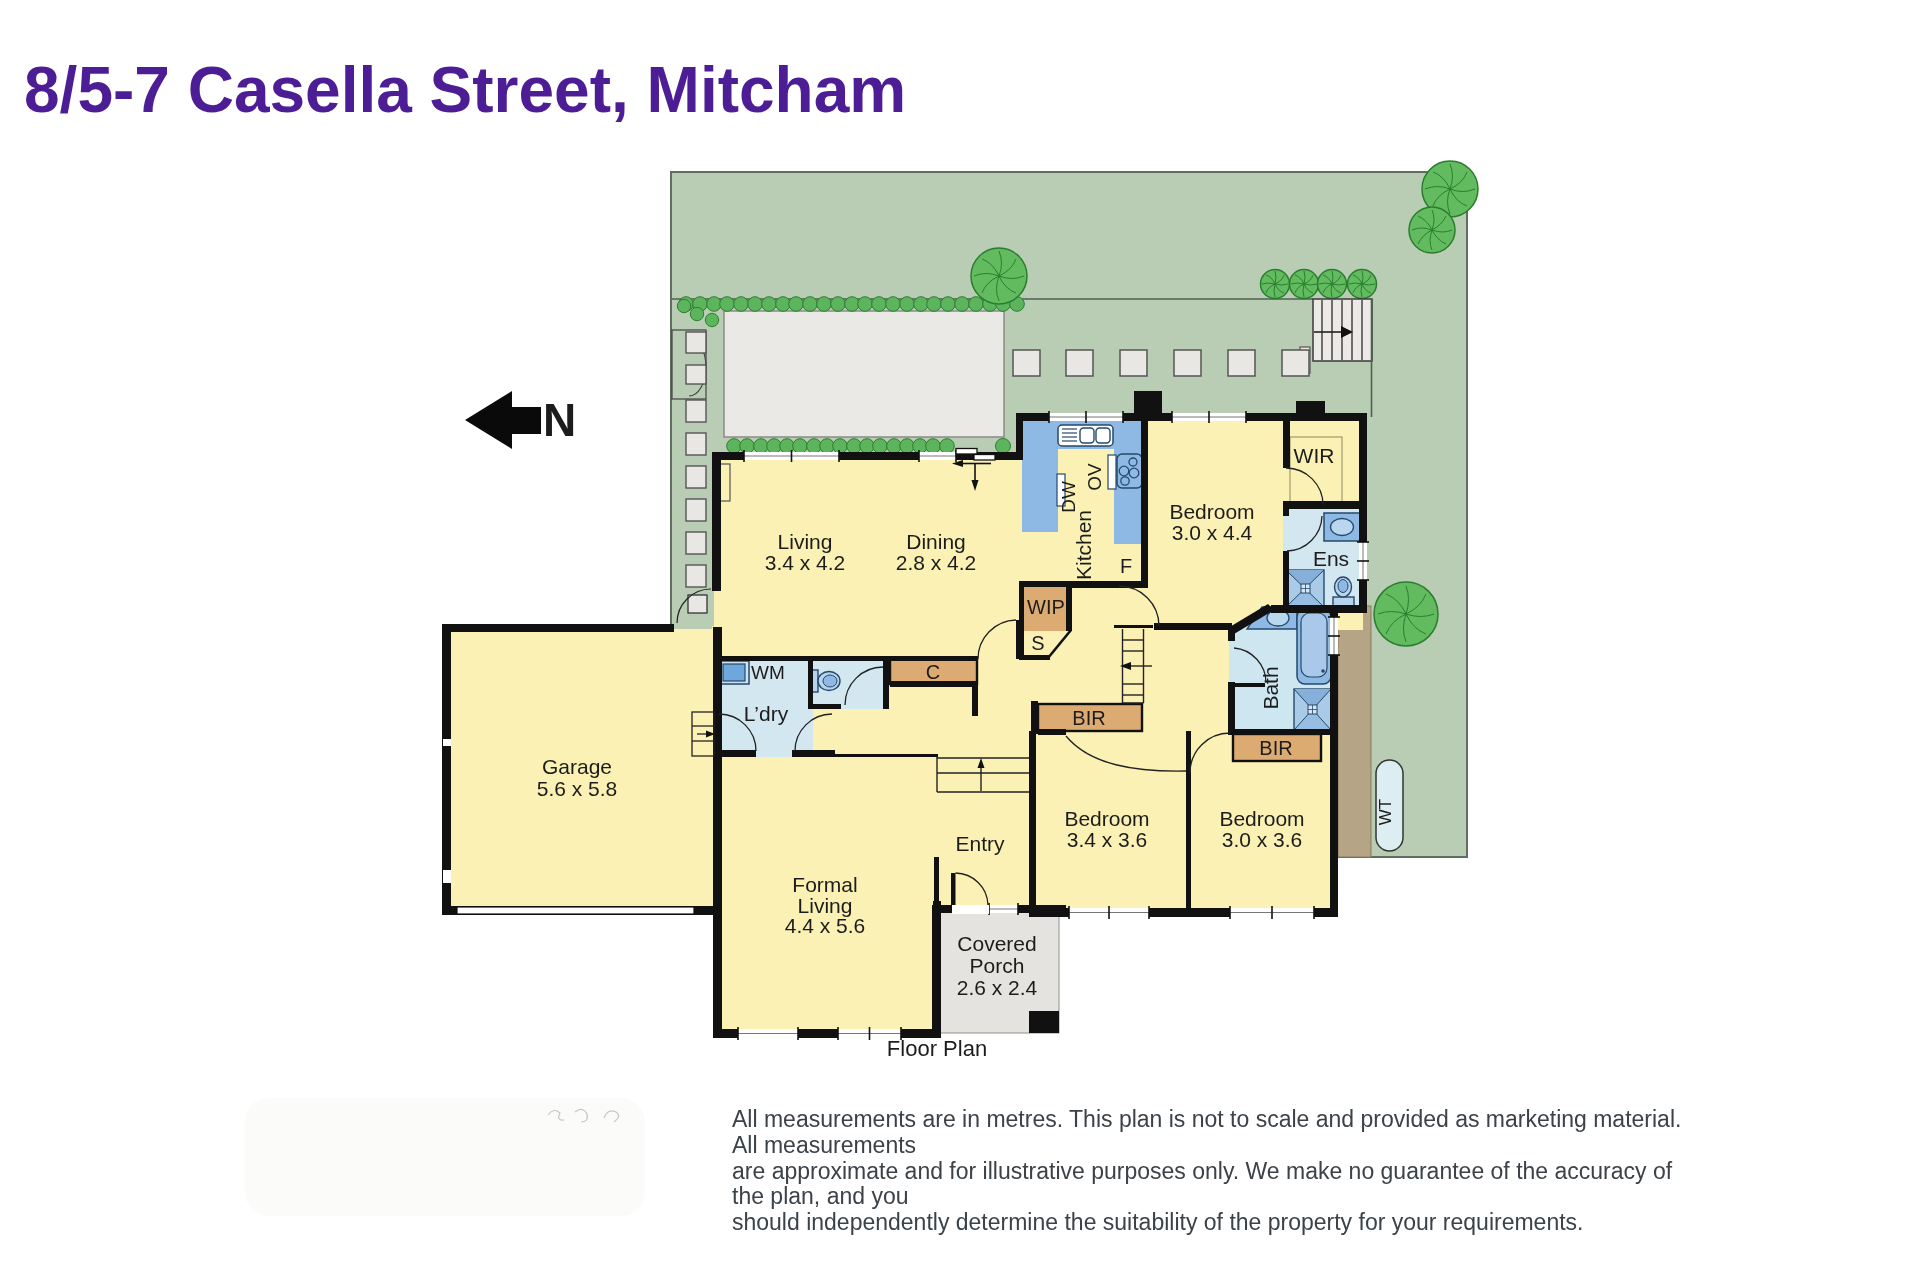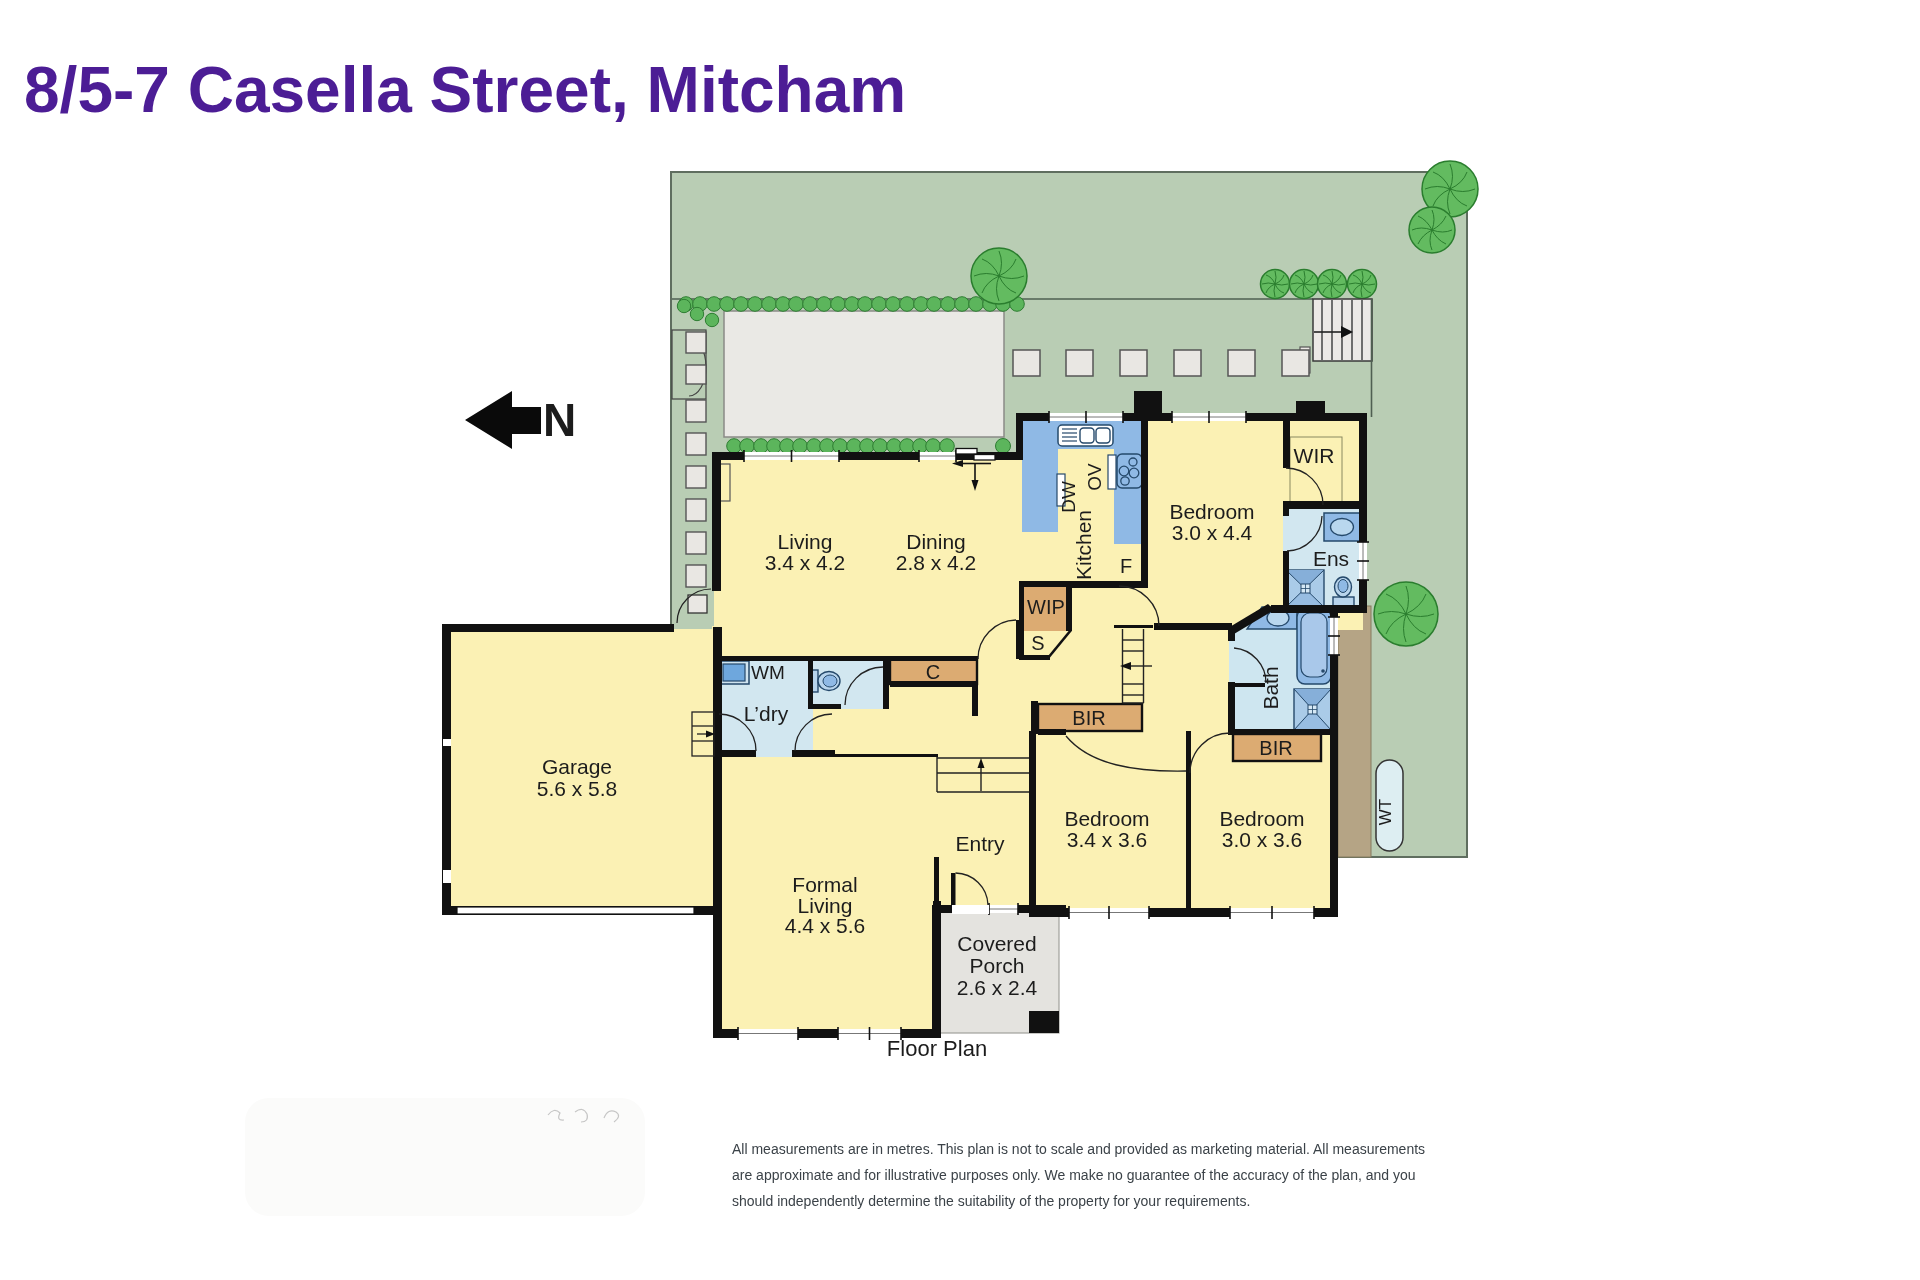--- a/index.html
+++ b/index.html
@@ -1,18 +1,18 @@
 <!DOCTYPE html>
 <html><head>
 <meta charset="utf-8">
 <style>
   html,body{margin:0;padding:0;background:#ffffff;width:1920px;height:1280px;overflow:hidden;}
   body{font-family:"Liberation Sans", sans-serif;}
   #title{position:absolute;left:0;top:53px;width:1920px;text-align:left;font-size:64px;font-weight:bold;color:#4c1d95;letter-spacing:0px;margin-left:24px;}
-  #footer{position:absolute;left:732px;top:1137px;width:960px;font-size:14px;line-height:25.8px;color:#3b4248;}
+  #footer{position:absolute;left:732px;top:1107px;width:960px;font-size:23px;line-height:25.8px;color:#3b4248;}
   svg{position:absolute;left:0;top:0;}
   text{font-family:"Liberation Sans", sans-serif;fill:#1c1c1c;}
 </style>
 </head>
 <body>
 
 <div id="title">8/5-7 Casella Street, Mitcham</div>
 <svg width="1920" height="1280" viewBox="0 0 1920 1280">
 
 <rect x="671" y="172" width="796" height="685" fill="#b9cdb4" stroke="#5f6e5f" stroke-width="2"></rect>

